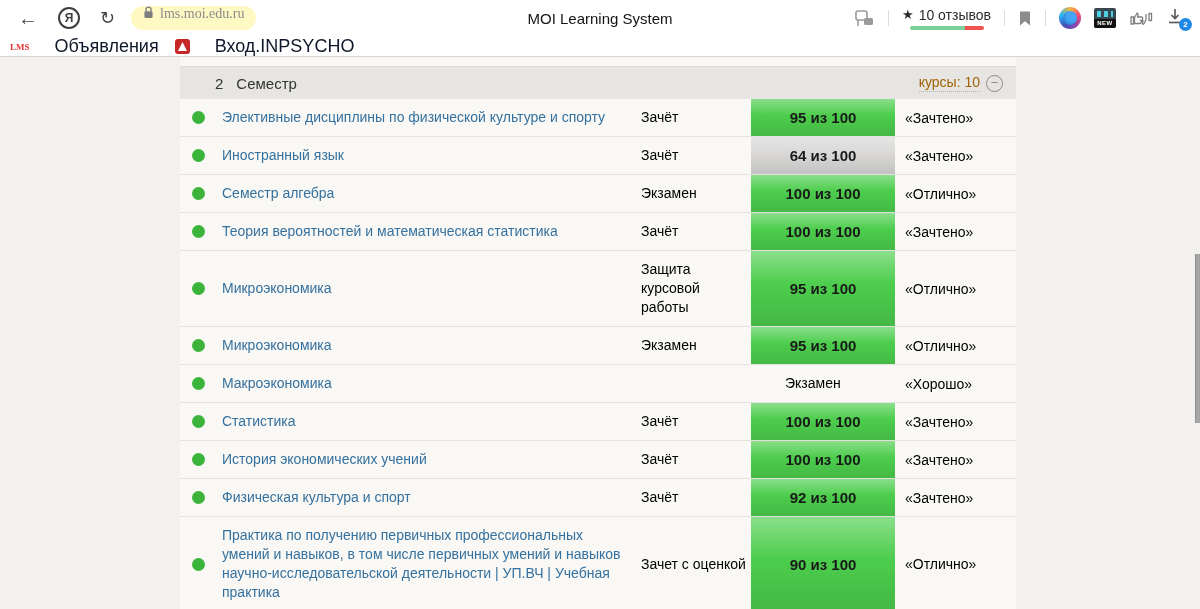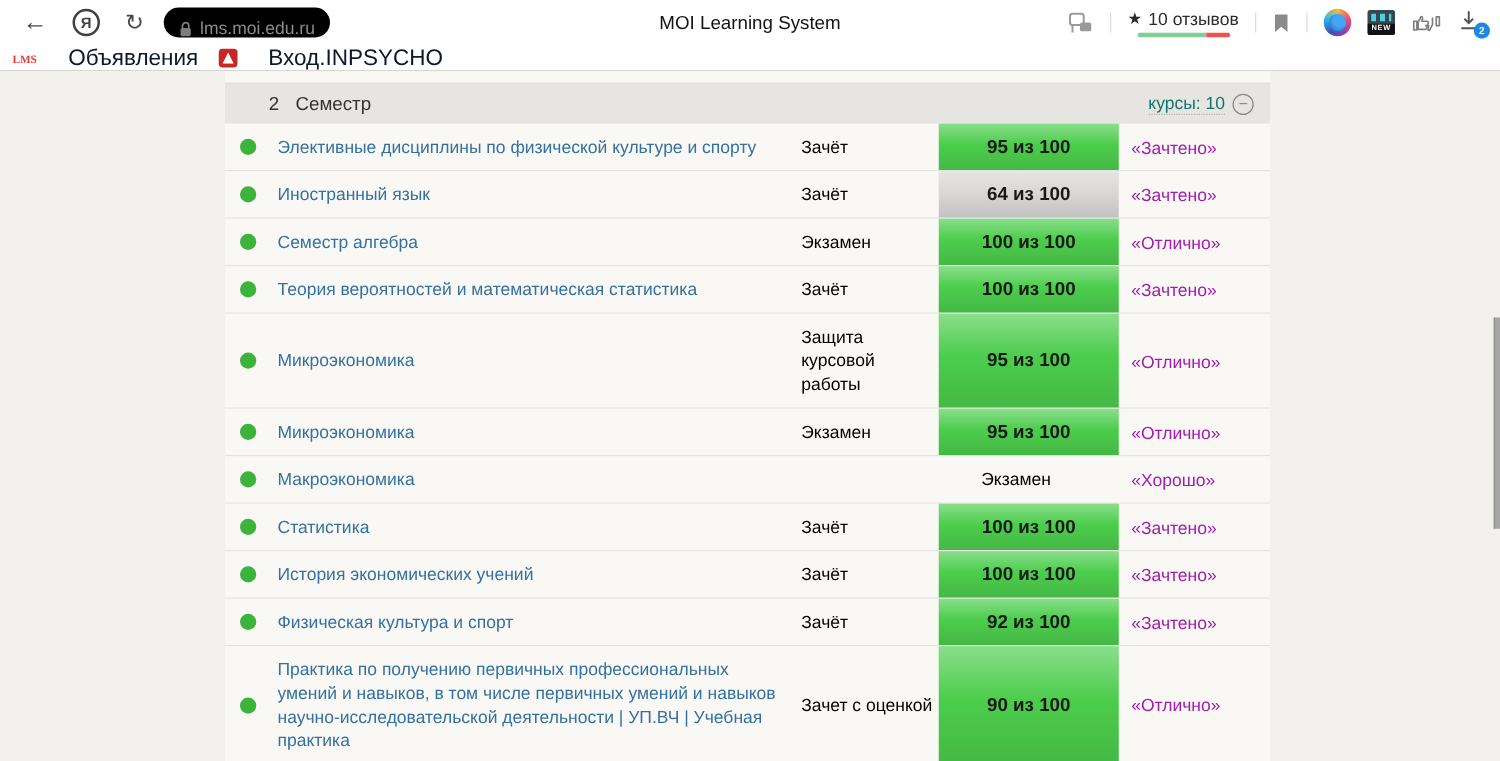--- a/index.html
+++ b/index.html
@@ -14,22 +14,22 @@
 
   
   .chrome { background:#fff; border-bottom:1px solid #d8d6d3; height:57px; position:relative; }
   .topbar { height:36px; display:flex; align-items:center; padding:0 10px; position:relative; }
   .nav-ico { color:#474747; font-size:20px; line-height:1; cursor:pointer; }
   .back { margin-left:8px; }
   .ya-circle { width:22px; height:22px; border:2px solid #3f3f3f; border-radius:50%;
     display:flex; align-items:center; justify-content:center; font-size:12px; font-weight:700;
     color:#3f3f3f; margin-left:20px; cursor:pointer; }
   .refresh { margin-left:20px; font-size:18px; }
-  .url-pill { margin-left:16px; height:24px; background:#000000; border-radius:12px;
-    display:flex; align-items:flex-end; gap:6px; padding:0 12px; cursor:text; }
+  .url-pill { margin-left:16px; height:24px; background:#fef9c3; border-radius:12px;
+    display:flex; align-items:flex-start; gap:6px; padding:0 12px; cursor:text;font-family:Liberation Serif, serif; }
   .url-text { font-size:14px; color:#8b8b8b; }
   .win-title { position:absolute; left:0; right:0; text-align:center; font-size:15px; color:#141414; pointer-events:none; }
   .right-group { margin-left:auto; display:flex; align-items:center; gap:13px; position:relative; z-index:2; }
   .vsep { width:1px; height:16px; background:#dcdcdc; }
   .reviews { display:flex; flex-direction:column; align-items:center; gap:3px; cursor:pointer; }
   .reviews-line { display:flex; align-items:center; gap:5px; font-size:14px; color:#2b2b2b; }
   .rev-star { font-size:13px; color:#2b2b2b; }
   .rev-bar { width:74px; height:4px; border-radius:2px; overflow:hidden; display:flex; }
   .rev-bar .g { width:75%; background:var(--rev-green); }
   .rev-bar .r { width:25%; background:var(--rev-red); }
@@ -56,36 +56,36 @@
     display:flex; align-items:center; justify-content:center; color:#fff; font-size:8px; }
 
   
   .page { height:552px; background:#f2f1ee; position:relative; }
   .lms-table { position:absolute; left:180px; top:0; width:836px; }
   .top-strip { height:10px; background:#f9f8f5; border-bottom:1px solid #dddbd7; }
   .sem-header { height:32px; background:#e7e5e1; display:flex; align-items:center; font-size:15px; color:#333; }
   .sem-num { padding-left:35px; }
   .sem-label { margin-left:13px; }
   .sem-right { margin-left:auto; display:flex; align-items:center; gap:6px; padding-right:13px; cursor:pointer; }
-  .courses-label { font-size:14px; color:#0f766e; border-bottom:1px dotted #b5b3af; padding-bottom:1px; }
+  .courses-label { font-size:14px; color:#a16207; border-bottom:1px dotted #b5b3af; padding-bottom:1px; }
   .toggle-circle { width:17px; height:17px; border:1.4px solid #8b8984; border-radius:50%;
     color:#8b8984; font-size:13px; line-height:14px; text-align:center; font-weight:400; }
 
   .row { display:flex; align-items:center; background:#f9f8f5; border-bottom:1px solid #e4e2df; min-height:38px; }
   .cell-dot { width:42px; flex:none; display:flex; justify-content:flex-start; padding-left:12px; }
   .dot { width:13px; height:13px; border-radius:50%; background:var(--dot-green); }
   .cell-name { flex:1; padding:9px 12px 9px 0; font-size:14px; line-height:19px; color:var(--course-link); cursor:pointer; }
   .cell-exam { width:110px; flex:none; padding:9px 4px 9px 0; font-size:14px; line-height:19px; color:#000000; }
   .cell-badge { width:144px; flex:none; align-self:stretch; display:flex; align-items:center; justify-content:center;
     font-size:15px; font-weight:700; color:#191919;
     background-image:linear-gradient(180deg, rgba(255,255,255,.35), rgba(255,255,255,0) 45%, rgba(0,0,0,.10)); }
   .badge-green { background-color:var(--badge-green); }
   .badge-yellow { background-color:var(--badge-yellow); }
   .badge-gray { background-color:var(--badge-gray); }
-  .cell-grade { width:121px; flex:none; padding:9px 0 9px 10px; font-size:14px; color:#a21caf; }
+  .cell-grade { width:121px; flex:none; padding:9px 0 9px 10px; font-size:14px; color:#000000; }
 
   .scroll-thumb { position:absolute; right:0; top:197px; width:5px; height:169px;
     background:#a5a5a5; border-left:1px solid #8f8f8f; cursor:grab; }
 
   svg { display:block; }
 </style>
 </head>
 <body style="--badge-green: #4ccd4c; --badge-yellow: #f0e22a; --badge-gray: #d9d8d7; --dot-green: #3cb43c; --course-link: #35719f; --rev-green: #7ccf96; --rev-red: #ee5350; --dl-blue: #1e88e5;">
 
 <div class="chrome">

